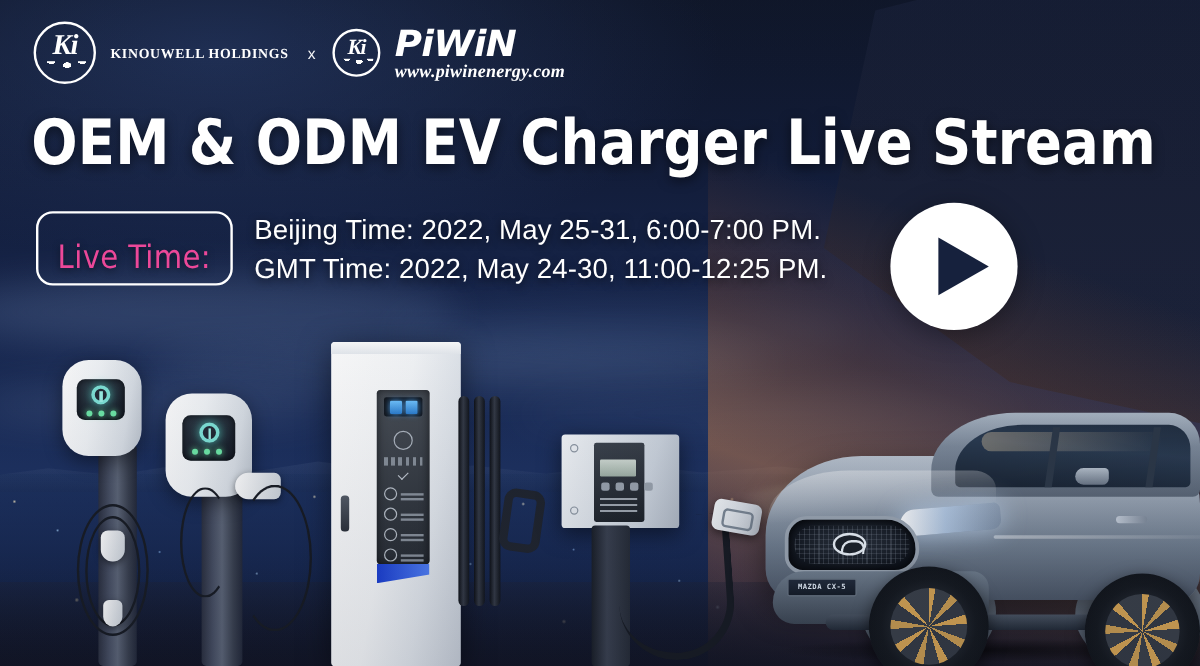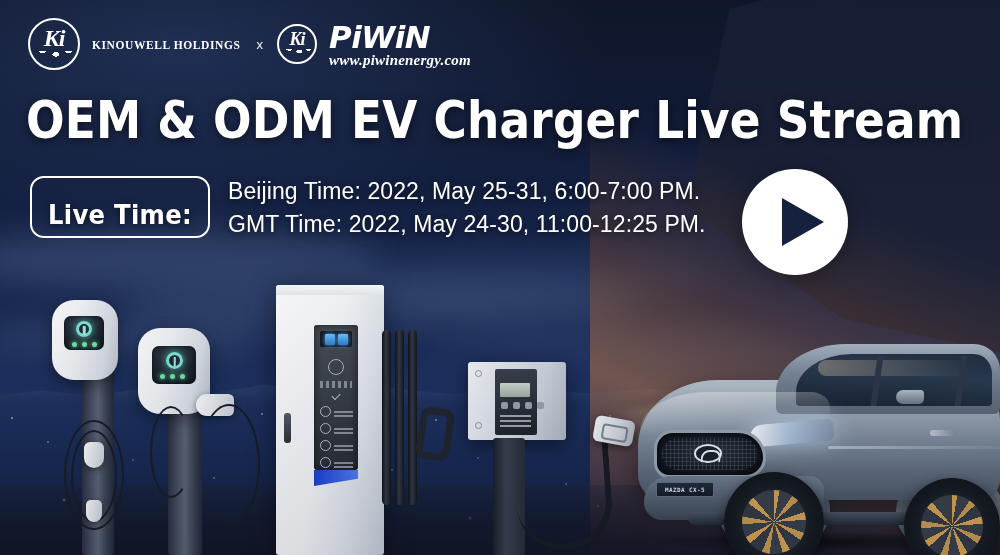--- a/index.html
+++ b/index.html
@@ -115,21 +115,21 @@
   .headline{position:absolute;left:26px;top:92px;color:#fff;
     font-family:"DejaVu Sans Condensed","Liberation Sans Narrow","Liberation Sans",sans-serif;
     font-weight:bold;font-size:52px;line-height:56px;letter-spacing:.2px;white-space:nowrap;
     transform:scaleX(.97);transform-origin:left top;
     text-shadow:0 2px 10px rgba(0,0,0,.55);}
 
   
   .timeblock{position:absolute;left:30px;top:176px;display:flex;align-items:center;gap:18px;}
   .lt-badge{border:2.5px solid #fff;border-radius:14px;height:62px;display:flex;align-items:center;
     padding:0 16px;flex:none;}
-  .lt-badge span{color:#ffffff;font-weight:bold;font-size:27px;line-height:30px;letter-spacing:.3px;
+  .lt-badge span{color:#ec4899;font-weight:normal;font-size:27px;line-height:30px;letter-spacing:.3px;
     font-family:"DejaVu Sans Condensed","Liberation Sans Narrow","Liberation Sans",sans-serif;
     text-shadow:0 2px 6px rgba(0,0,0,.5);margin-top:16px;}
   .times{display:flex;flex-direction:column;gap:7px;}
   .times div{color:#fff;font-size:23px;line-height:26px;letter-spacing:.1px;white-space:nowrap;
     text-shadow:0 2px 7px rgba(0,0,0,.6);}
 
   
   .play{position:absolute;left:742px;top:169px;width:106px;height:106px;border-radius:50%;
     background:#fff;box-shadow:0 4px 22px rgba(0,0,0,.35);}
   .play i{position:absolute;left:40px;top:29px;width:0;height:0;display:block;

